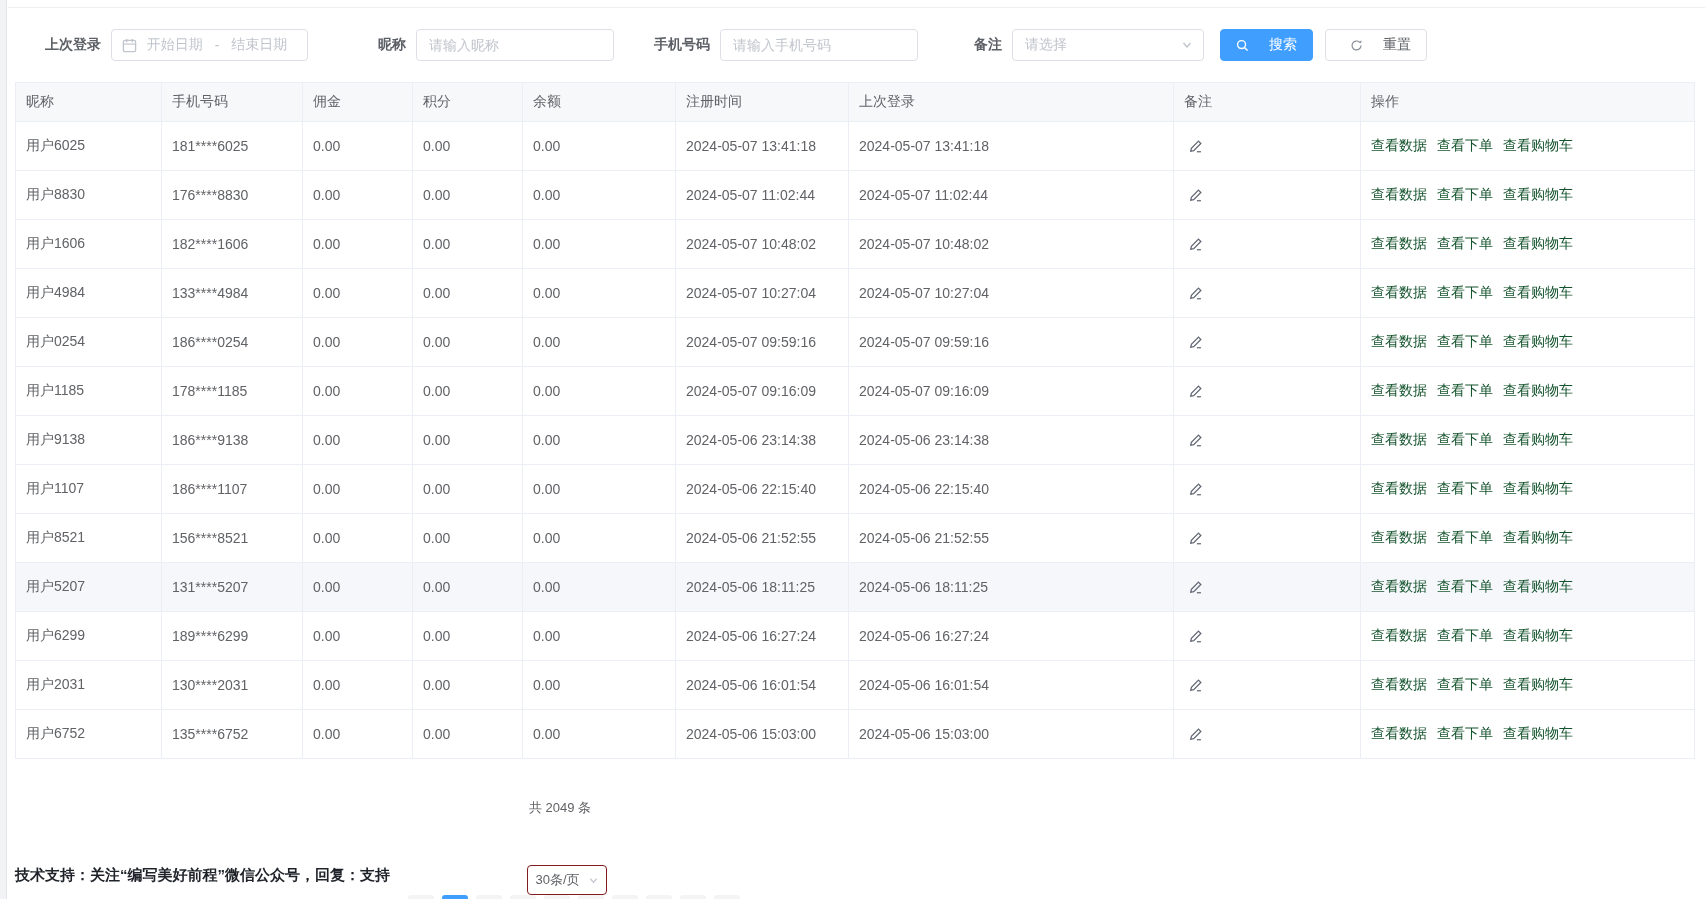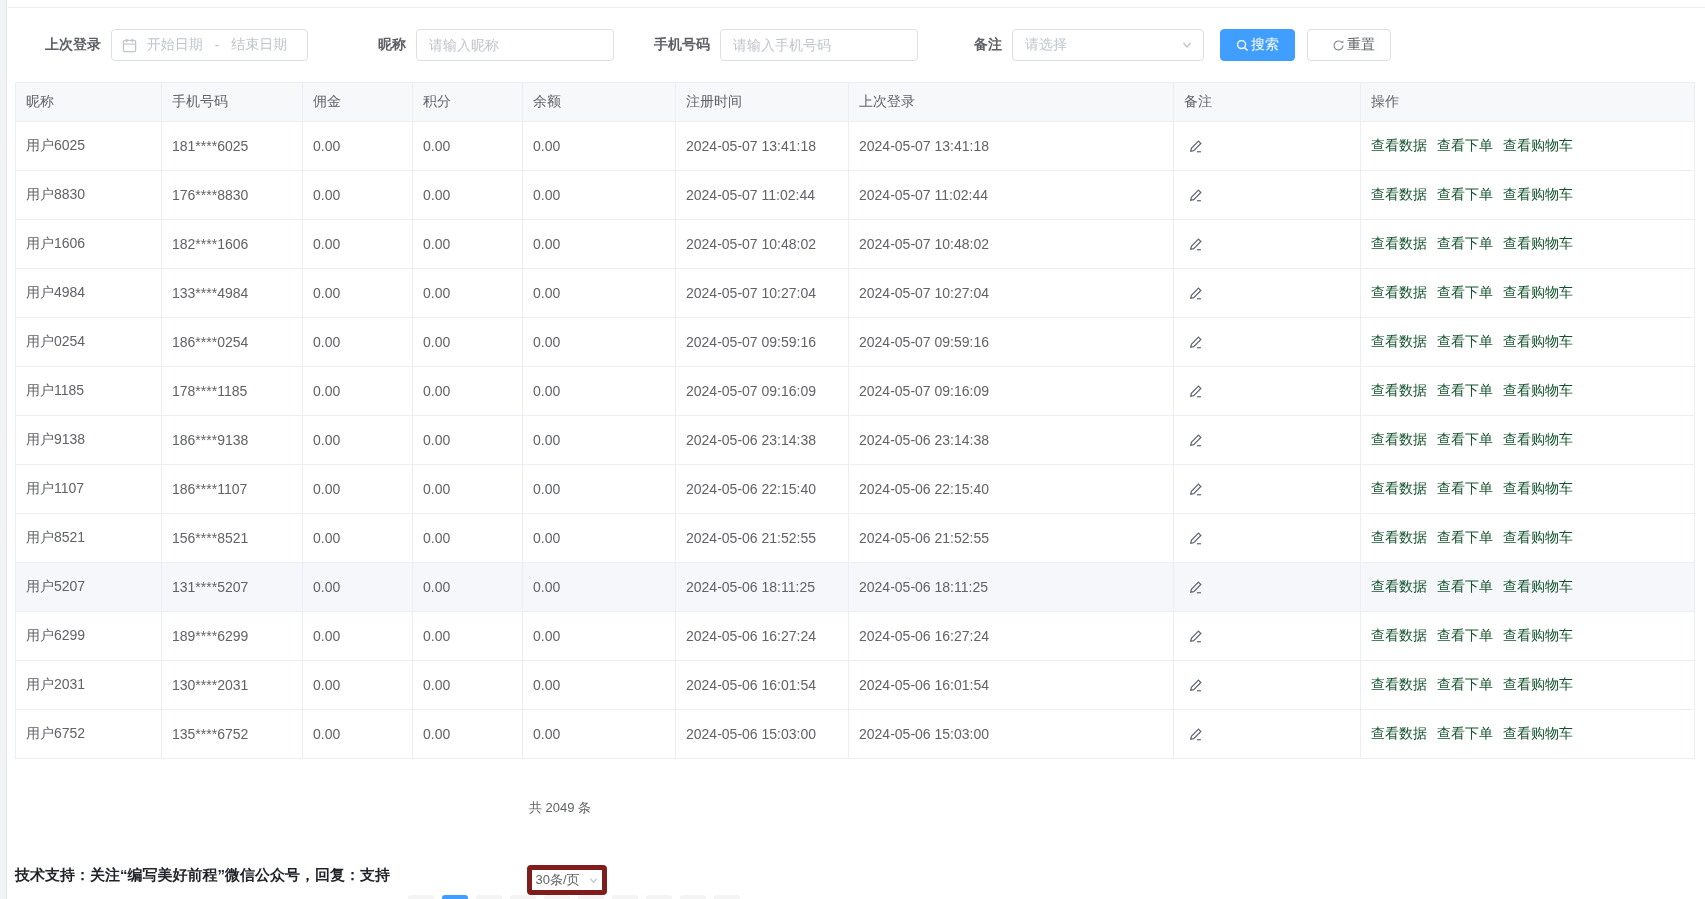--- a/index.html
+++ b/index.html
@@ -26,21 +26,21 @@
   .f-input { margin-left:10px; width:198px; height:32px; border:1px solid #dcdfe6;
     border-radius:4px; padding:0 12px; font-size:14px; color:#606266; outline:none;
     font-family:inherit; }
   .f-input::placeholder { color:#c0c4cc; }
   .f-select { margin-left:10px; width:192px; height:32px; border:1px solid #dcdfe6;
     border-radius:4px; display:flex; align-items:center; justify-content:space-between;
     padding:0 10px 0 12px; background:#fff; cursor:pointer; }
   .f-select .ph { color:#c0c4cc; font-size:14px; }
   .ml70 { margin-left:70px; } .ml40 { margin-left:40px; } .ml56 { margin-left:56px; }
   .btn { height:32px; border-radius:4px; font-size:14px; display:flex; align-items:center;
-    gap:2px; padding:0 15px; cursor:pointer; font-family:inherit; }
+    gap:20px; padding:0 15px; cursor:pointer; font-family:inherit; }
   .btn-search { margin-left:16px; background:#409eff; border:1px solid #409eff; color:#fff; }
   .btn-reset  { margin-left:12px; background:#fff; border:1px solid #dcdfe6; color:#606266;padding-left:24px; }
   .icon { display:inline-flex; align-items:center; justify-content:center; }
 
   
   .table-wrap { position:absolute; top:82px; left:15px; width:1679px; }
   table { border-collapse:collapse; table-layout:fixed; width:1679px; font-size:14px; }
   col.c1{width:146px} col.c2{width:141px} col.c3{width:110px} col.c4{width:110px}
   col.c5{width:153px} col.c6{width:173px} col.c7{width:325px} col.c8{width:187px}
   col.c9{width:334px}
@@ -54,21 +54,21 @@
   td.actions a { color:#14532d; text-decoration:none; margin-right:10px; cursor:pointer; }
   td.actions a:last-child { margin-right:0; }
 
   
   .footer-bar { position:absolute; left:8px; right:0; bottom:0; height:48px; background:#fff;
     display:flex; align-items:center; z-index:5;
     padding:0 12px 0 7px; }
   .support { font-size:15px; font-weight:bold; color:#1f2329; }
   .pagi { display:flex; align-items:center; font-size:13px; color:#606266;flex-direction:column; }
   .total { margin-right:14px; white-space:nowrap; }
-  .size-select { width:80px; height:30px; border:5px solid #7f1d1d; border-radius:4px;
+  .size-select { width:80px; height:30px; border:1px solid #7f1d1d; border-radius:4px;
     display:flex; align-items:center; justify-content:center; gap:8px; cursor:pointer;
     background:#fff; color:#606266;margin-top:48px; }
   .pager { display:flex; align-items:center; margin-left:14px; }
   .pg { min-width:26px; height:26px; margin:0 4px; background:#f4f4f5; border:none;
     border-radius:3px; display:flex; align-items:center; justify-content:center;
     font-size:13px; color:#606266; cursor:pointer; font-family:inherit; padding:0 4px; }
   .pg.active { background:#409eff; color:#fff; font-weight:bold; }
   .pg.more { letter-spacing:1px; font-size:11px; color:#606266; }
   .pg.prev { color:#c0c4cc; } .pg.next { color:#303133; }
   .goto { display:flex; align-items:center; margin-left:150px; gap:8px; white-space:nowrap; }

